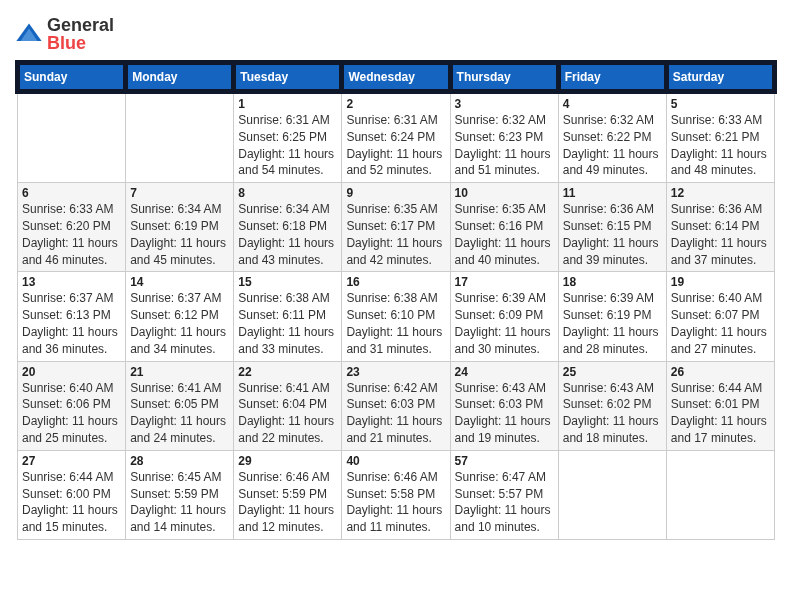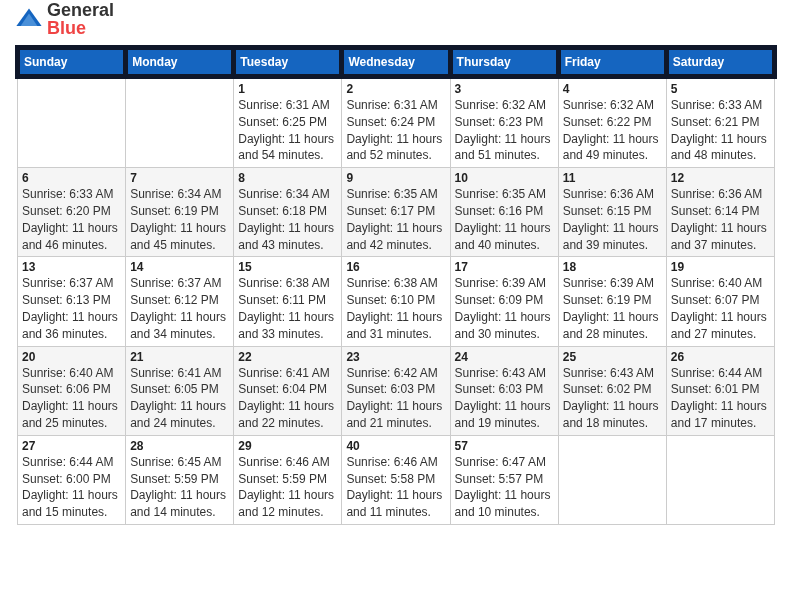--- a/index.html
+++ b/index.html
@@ -7,21 +7,21 @@
       font-family: Arial, sans-serif;
       background: #fff;
       width: 792px;
       height: 612px;
       overflow: hidden;
     }
     .page {
       width: 792px;
       height: 540px;
       background: #fff;
-      padding: 1px 15px;
+      padding: 16px 15px;
     }
     .header {
       display: flex;
       justify-content: space-between;
       align-items: flex-start;
       margin-bottom: 8px;
     }
     .logo {
       display: flex;
       align-items: center;

